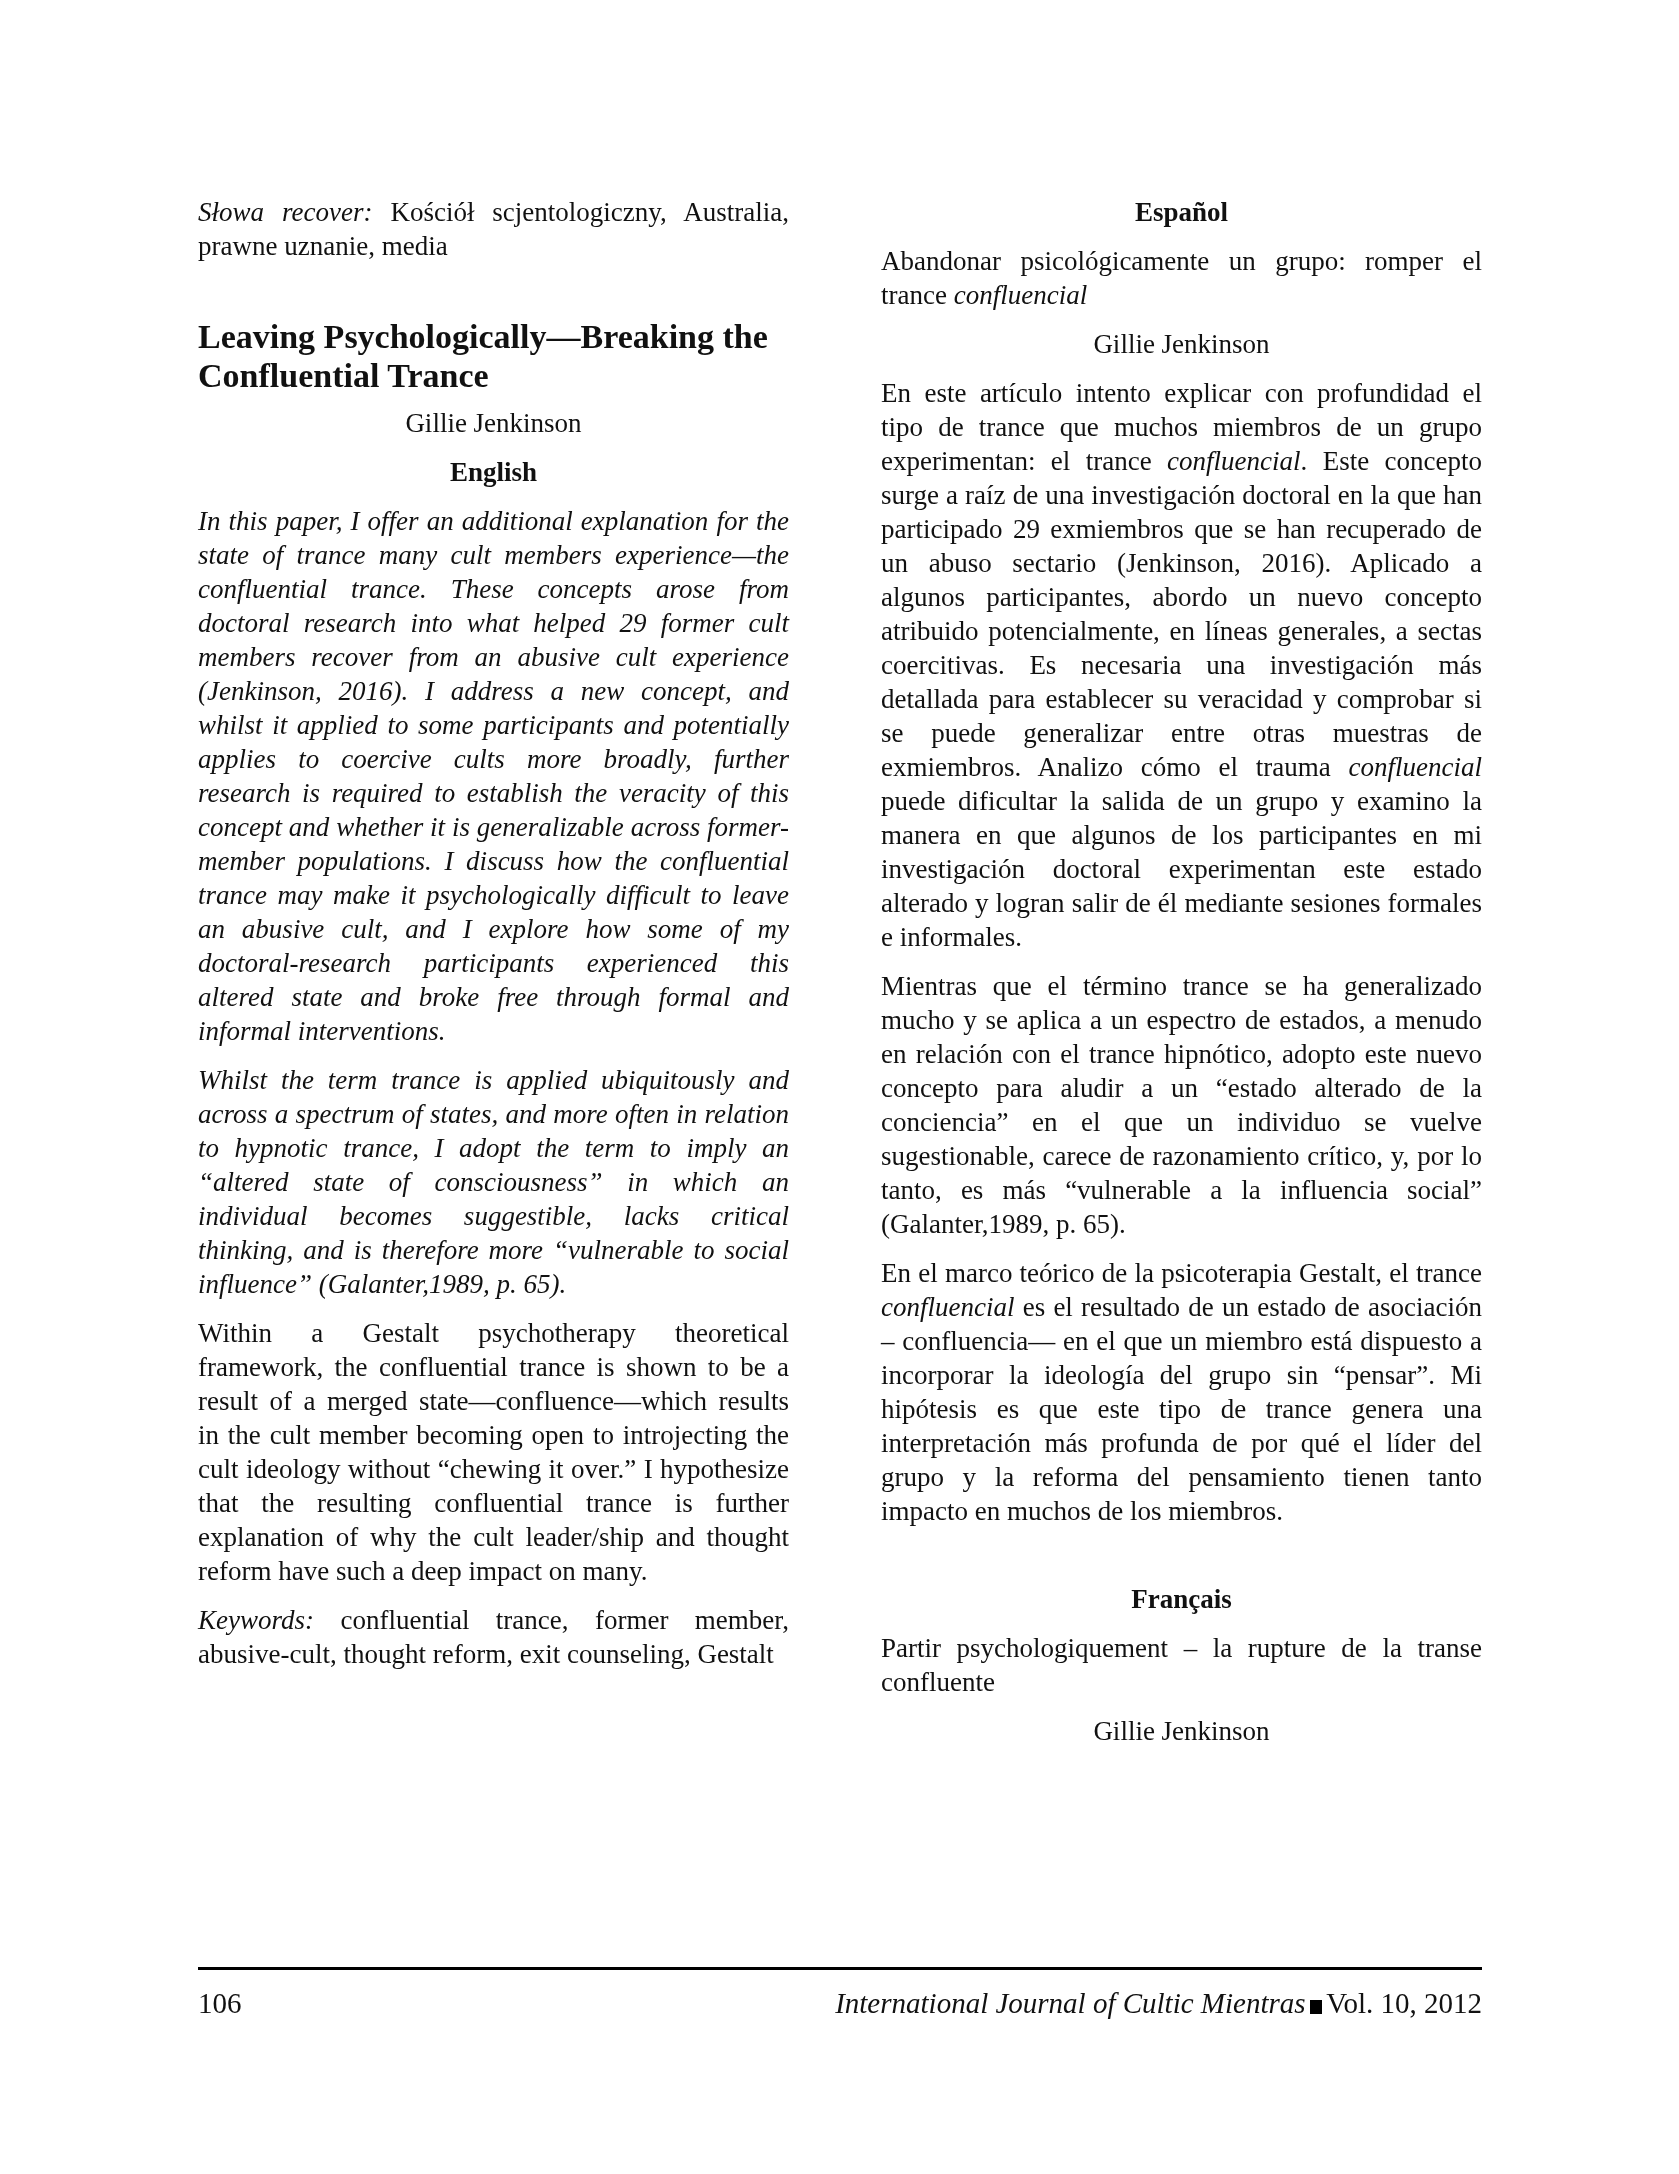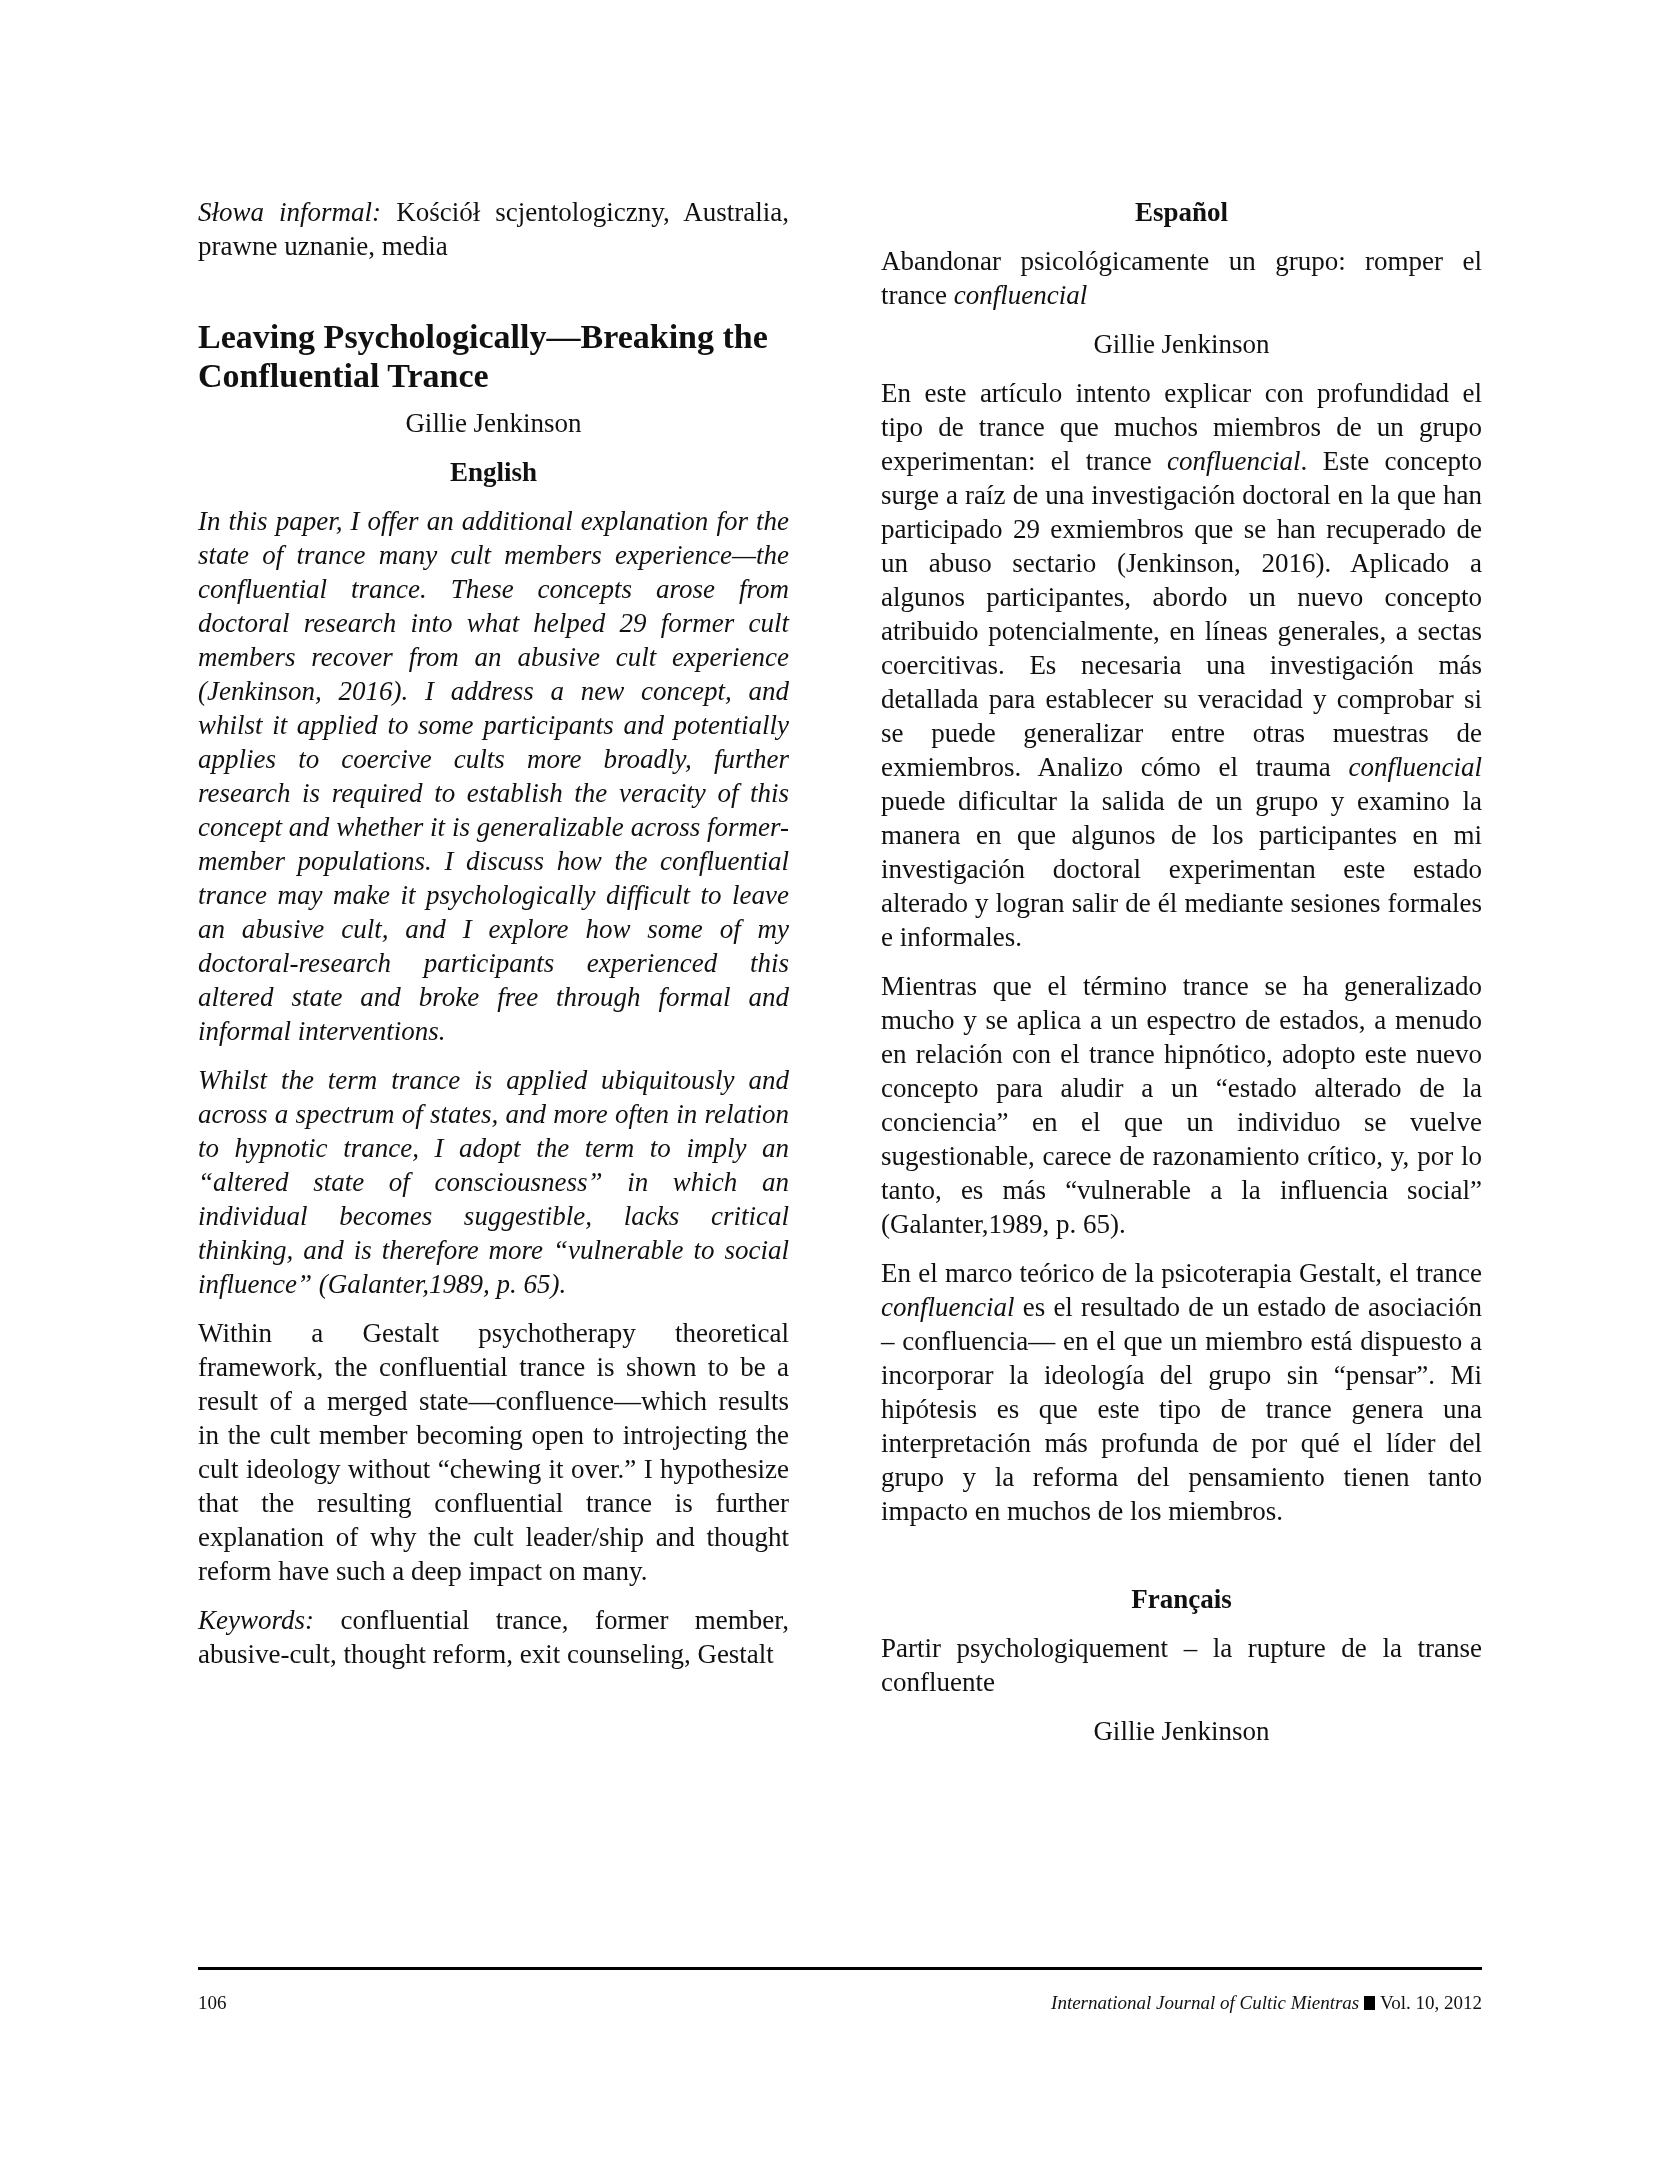--- a/index.html
+++ b/index.html
@@ -23,31 +23,31 @@
     margin: 0 0 11.3px 0; text-align: left;
   }
   .lang { font-weight: bold; margin-bottom: 15px; text-align: center; }
   .author { margin-bottom: 15px; text-align: center; }
   .rule {
     position: absolute; left: 198px; width: 1284px; top: 1967px;
     height: 2.8px; background: #000000;
   }
   .footer {
     position: absolute; top: 1989px; left: 198px; width: 1284px;
-    font-size: 19px; line-height: 28px;
+    font-size: 29px; line-height: 28px;
     display: flex; justify-content: space-between;
   }
   .square { display: inline-block; width: 11.3px; height: 14px; background: #000; margin: 0 4.7px -0.9px 4.7px; }
 </style>
 </head>
 <body>
 
 <div class="col col-left">
   <p class="gap-l">
-    <span class="it">Słowa informal:</span><span> Kościół scjentologiczny, Australia, prawne uznanie, media</span>
+    <span class="it">Słowa recover:</span><span> Kościół scjentologiczny, Australia, prawne uznanie, media</span>
   </p>
 
   <p class="title">Leaving Psychologically—Breaking the Confluential Trance</p>
   <p class="author">Gillie Jenkinson</p>
 
   <p class="lang">English</p>
   <p class="it gap-s">In this paper, I offer an additional explanation for the state of trance many cult members experience—the confluential trance. These concepts arose from doctoral research into what helped 29 former cult members recover from an abusive cult experience (Jenkinson, 2016). I address a new concept, and whilst it applied to some participants and potentially applies to coercive cults more broadly, further research is required to establish the veracity of this concept and whether it is generalizable across former-member populations. I discuss how the confluential trance may make it psychologically difficult to leave an abusive cult, and I explore how some of my doctoral-research participants experienced this altered state and broke free through formal and informal interventions.</p>
   <p class="it gap-s">Whilst the term trance is applied ubiquitously and across a spectrum of states, and more often in relation to hypnotic trance, I adopt the term to imply an “altered state of consciousness” in which an individual becomes suggestible, lacks critical thinking, and is therefore more “vulnerable to social influence” (Galanter,1989, p. 65).</p>
   <p class="gap-s">Within a Gestalt psychotherapy theoretical framework, the confluential trance is shown to be a result of a merged state—confluence—which results in the cult member becoming open to introjecting the cult ideology without “chewing it over.” I hypothesize that the resulting confluential trance is further explanation of why the cult leader/ship and thought reform have such a deep impact on many.</p>
   <p>

